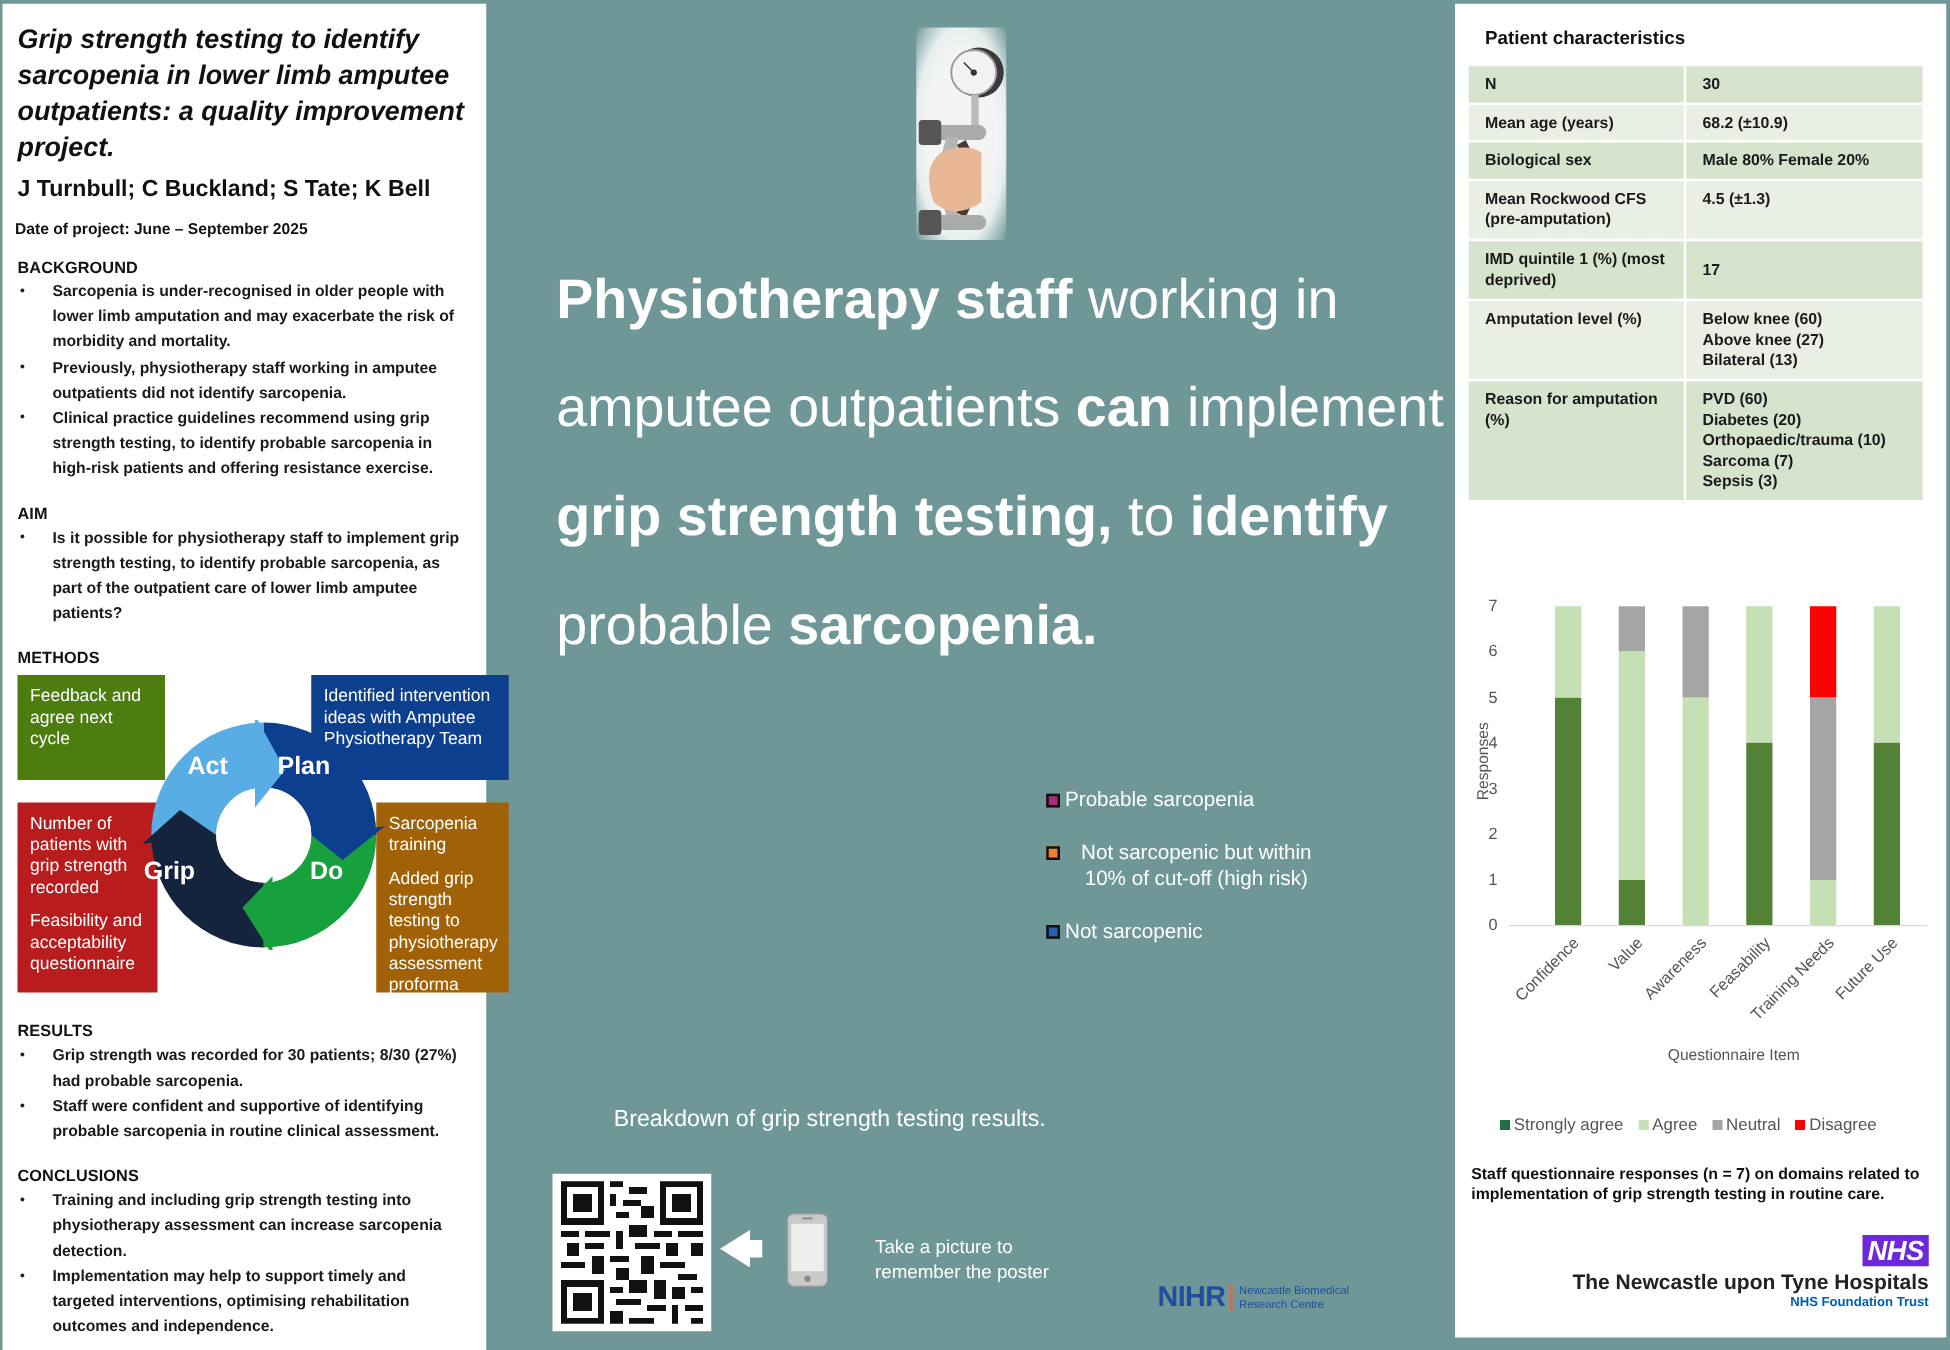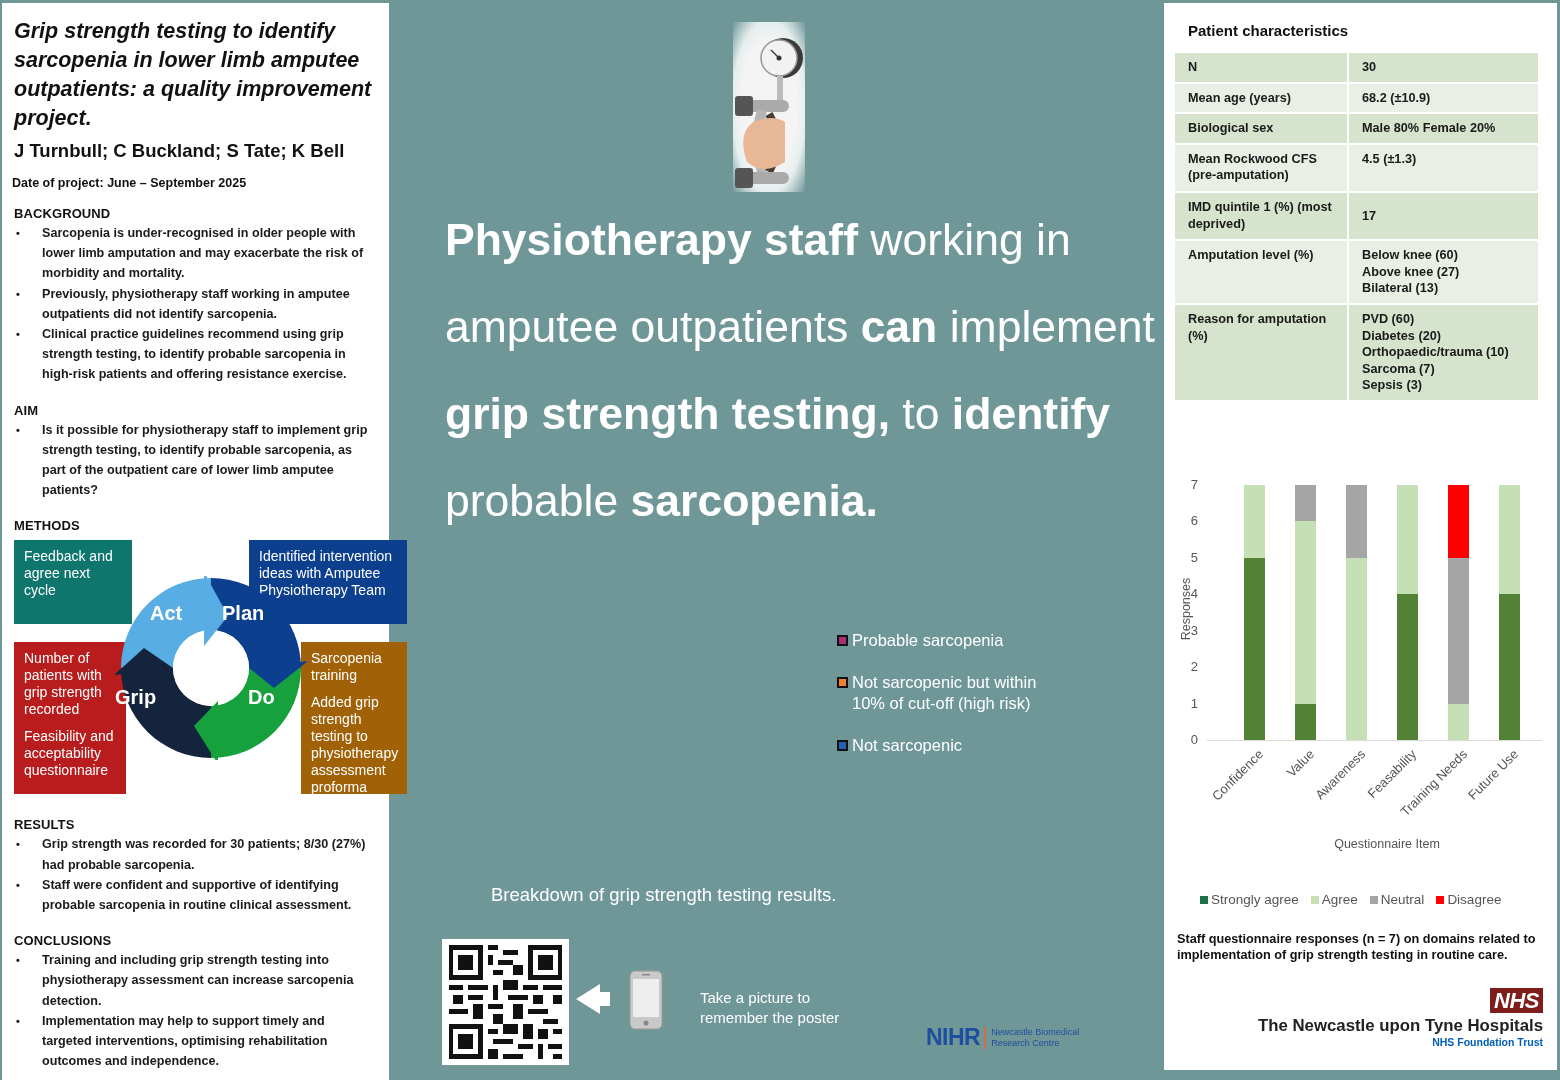--- a/index.html
+++ b/index.html
@@ -13,36 +13,36 @@
   .date { font-weight: bold; font-size: 12.5px; margin-top: 14px; margin-left: -2px; }
   .sec-h { font-weight: bold; font-size: 13px; margin-top: 18px; letter-spacing: 0.1px; }
   .sec-h.first { margin-top: 16px; }
   ul.bul { list-style: none; margin-top: 2px; }
   ul.bul li { position: relative; padding-left: 28px; font-size: 12.6px; font-weight: bold; line-height: 20.2px; color: #1a1a1a; }
   ul.bul li::before { content: "\2022"; position: absolute; left: 2px; top: 0; font-size: 11px; }
 
   
   #pdsa { position: relative; width: 393px; height: 257px; margin-top: 7px; }
   .pbox { position: absolute; color: #fff; font-size: 14px; line-height: 17px; padding: 8px 10px; }
-  .pbox.act { left: 0; top: 0; width: 118px; height: 84px; background: #0f766e; }
+  .pbox.act { left: 0; top: 0; width: 118px; height: 84px; background: #4d7c0f; }
   .pbox.plan { right: 0; top: 0; width: 158px; height: 84px; background: #0d3f8f; }
   .pbox.study { left: 0; top: 102px; width: 112px; height: 152px; background: #b91c1c; }
   .pbox.do { right: 0; top: 102px; width: 106px; height: 152px; background: #a16207; }
   .pbox p + p { margin-top: 10px; }
   #pdsa svg { position: absolute; left: 90px; top: 36px; }
   .plabel { position: absolute; color: #fff; font-weight: bold; font-size: 20px; }
 
   
   #middle { position: absolute; left: 419px; top: 0; width: 745px; height: 1080px; }
   #grip-img { position: absolute; left: 314px; top: 22px; width: 72px; height: 170px; background: radial-gradient(ellipse at center, #f4f4f4 55%, #e6eeee 72%, rgba(111,151,152,0) 100%); }
   #headline { position: absolute; left: 26px; top: 196px; width: 710px; color: #fff; font-size: 44.5px; line-height: 87px; }
   #headline b { font-weight: bold; }
   #headline span.l { font-weight: normal; }
   #pie-wrap { position: absolute; left: 80px; top: 552px; }
-  #pie-legend { position: absolute; left: 418px; top: 630px; color: #fff; font-size: 16.5px; line-height: 21px; }
+  #pie-legend { position: absolute; left: 418px; top: 630px; color: #fff; font-size: 16.5px; line-height: 21px; text-align: center; }
   .leg-item { display: flex; align-items: flex-start; margin-bottom: 21px; }
   .leg-sw { width: 11px; height: 11px; border: 2px solid #111; margin-top: 5px; margin-right: 4px; flex: none; }
   #pie-caption { position: absolute; left: 72px; top: 884px; color: #fff; font-size: 18.5px; }
   #qr { position: absolute; left: 23px; top: 939px; width: 127px; height: 126px; background: #fff; padding: 6px; }
   #arrow-left { position: absolute; left: 157px; top: 984px; }
   #phone { position: absolute; left: 210px; top: 970px; }
   #take-pic { position: absolute; left: 281px; top: 988px; color: #fff; font-size: 15px; line-height: 20px; }
   #nihr { position: absolute; left: 507px; top: 1024px; display: flex; align-items: center; }
   #nihr .nihr-text { color: #1f4ea0; font-weight: bold; font-size: 23px; letter-spacing: -0.5px; }
   #nihr .bar { width: 2px; height: 22px; background: #d86a4a; margin: 0 5px 0 4px; }
@@ -55,21 +55,21 @@
   #pc-table td { font-size: 12.7px; font-weight: bold; padding: 6px 13px; vertical-align: top; line-height: 16.6px; color: #1a1a1a; }
   #pc-table tr:nth-child(odd) td { background: #d6e3cd; }
   #pc-table tr:nth-child(even) td { background: #e9efe5; }
   #pc-table td.c1 { width: 172px; }
   #bar-chart { position: absolute; left: 8px; top: 460px; }
   #bar-legend { position: absolute; left: 36px; top: 889px; font-size: 13.5px; color: #555; display: flex; gap: 12px; }
   .bl-item { display: flex; align-items: center; }
   .bl-sw { width: 8px; height: 8px; margin-right: 3px; }
   #bar-caption { position: absolute; left: 13px; top: 928px; font-size: 12.7px; font-weight: bold; line-height: 16px; width: 370px; color: #111; }
   #nhs-logo { position: absolute; right: 14px; top: 985px; text-align: right; }
-  #nhs-logo .nhs-box { display: inline-block; background: #7f1d1d; color: #fff; font-weight: bold; font-style: italic; font-size: 22px; padding: 0 4px; line-height: 25px; letter-spacing: -0.5px; }
+  #nhs-logo .nhs-box { display: inline-block; background: #6d28d9; color: #fff; font-weight: bold; font-style: italic; font-size: 22px; padding: 0 4px; line-height: 25px; letter-spacing: -0.5px; }
   #nhs-logo .org { font-weight: bold; font-size: 16.8px; color: #222; margin-top: 3px; }
   #nhs-logo .trust { font-weight: bold; font-size: 10.5px; color: #005eb8; }
 </style>
 </head>
 <body>
 
 <div id="left">
   <div class="title">Grip strength testing to identify sarcopenia in lower limb amputee outpatients: a quality improvement project.</div>
   <div class="authors">J Turnbull; C Buckland; S Tate;  K Bell</div>
   <div class="date">Date of project: June – September 2025</div>

